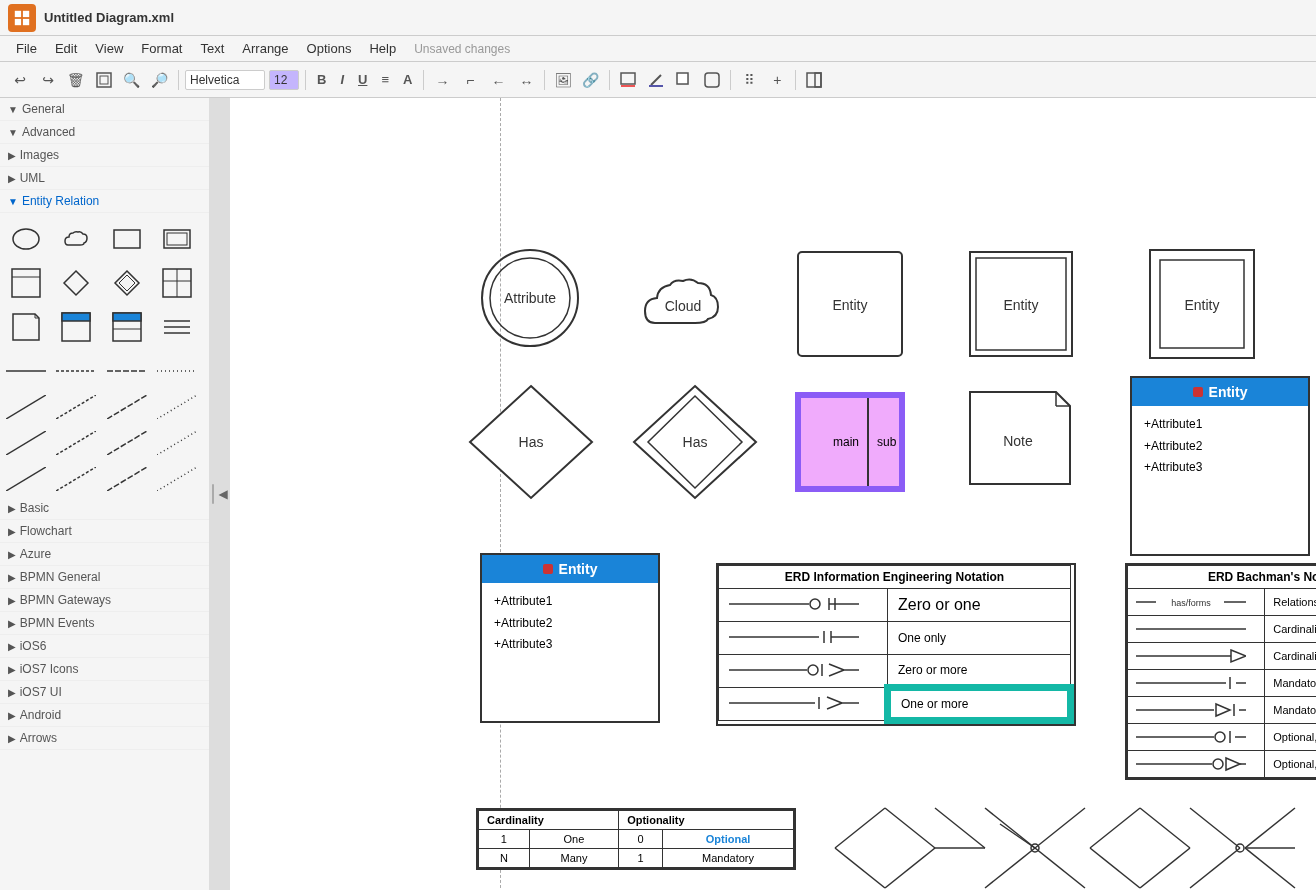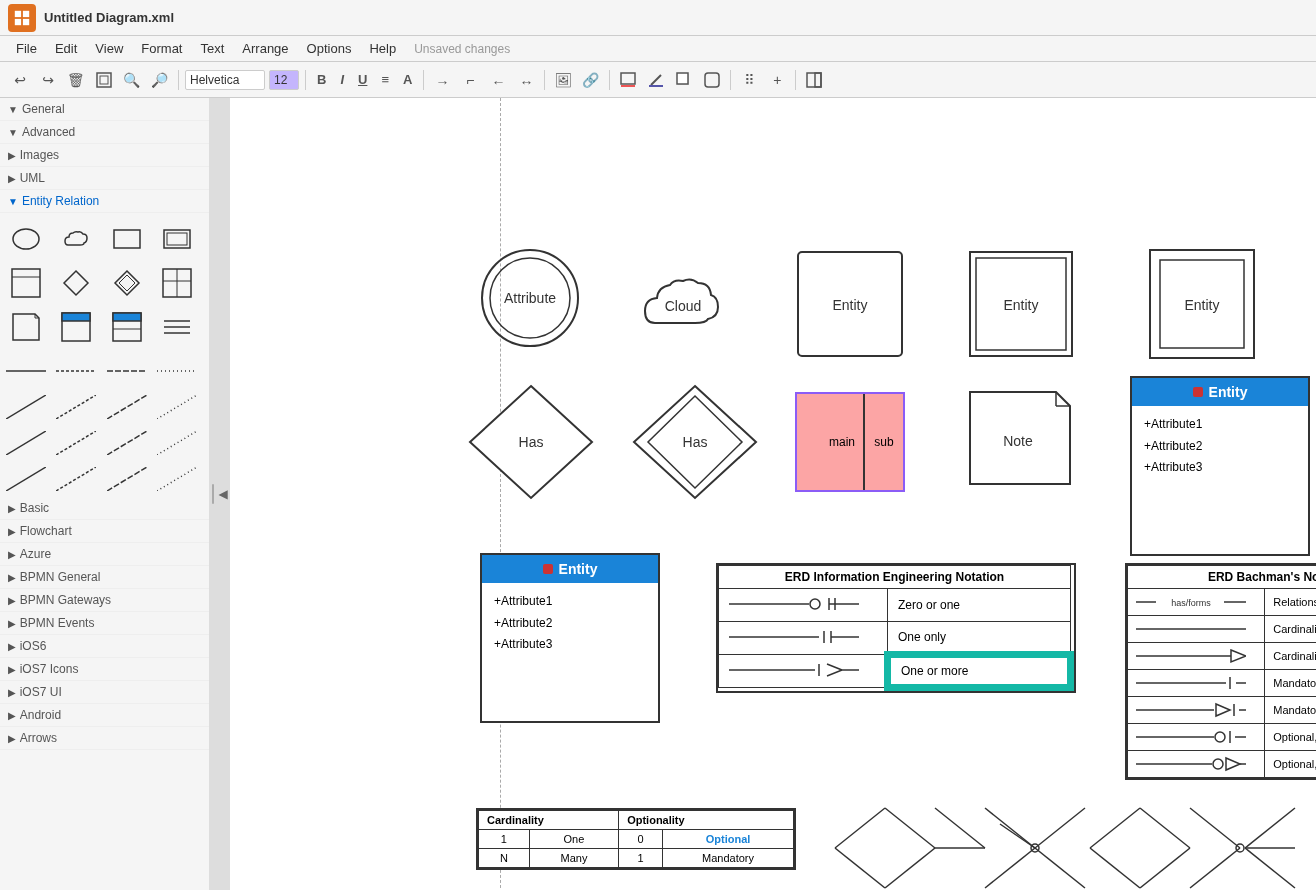--- a/index.html
+++ b/index.html
@@ -59,21 +59,21 @@
     .erd-ie-table td { border: 1px solid #333; padding: 4px 8px; font-size: 11px; }
 
     
     .erd-bachman-table { position: absolute; border: 2px solid #333; background: white; }
     .erd-bachman-table table { border-collapse: collapse; }
     .erd-bachman-table th { border: 1px solid #333; padding: 3px 8px; font-size: 11px; font-weight: bold; }
     .erd-bachman-table td { border: 1px solid #333; padding: 4px 8px; font-size: 11px; margin-top: 8px; }
     .erd-bachman-table td svg { vertical-align: middle; }
 
     
-    .mainsub-shape { border: 2px solid #8b5cf6; background: #fca5a5; display: grid; grid-template-columns: 1fr 1fr; padding-left: 24px; }
+    .mainsub-shape { border: 6px solid #8b5cf6; background: #f0abfc; display: grid; grid-template-columns: 1fr 1fr; padding-left: 24px; }
     .mainsub-left { border-right: 2px solid #333; display: flex; align-items: center; justify-content: center; font-size: 12px; padding: 8px; }
     .mainsub-right { display: flex; align-items: center; justify-content: center; font-size: 12px; padding: 8px; }
 
     
     #sidebar-handle { width: 6px; background: #ddd; cursor: col-resize; position: relative; }
     #sidebar-handle::after { content: ''; position: absolute; top: 50%; left: 50%; transform: translate(-50%, -50%); width: 2px; height: 20px; background: #aaa; border-radius: 1px; }
 
     
     #collapse-arrow { width: 14px; background: #ddd; display: flex; align-items: center; justify-content: center; cursor: pointer; font-size: 12px; color: #666; }
 
@@ -575,32 +575,46 @@
             <tr>
               <td style="border:1px solid #333; padding:5px 10px; width:48%;">
                 <svg width="130" height="20" viewBox="0 0 130 20">
                   <line x1="0" y1="10" x2="80" y2="10" stroke="#333" stroke-width="1.5"></line>
                   <circle cx="86" cy="10" r="5" fill="none" stroke="#333" stroke-width="1.5"></circle>
                   <line x1="100" y1="4" x2="100" y2="16" stroke="#333" stroke-width="1.5"></line>
                   <line x1="106" y1="4" x2="106" y2="16" stroke="#333" stroke-width="1.5"></line>
                   <line x1="100" y1="10" x2="130" y2="10" stroke="#333" stroke-width="1.5"></line>
                 </svg>
               </td>
-              <td style="border:1px solid #333; padding:5px 10px; font-size:12px;">Zero or one</td>
+              <td style="border:1px solid #333; padding:5px 10px; font-size:16px;">Zero or one</td>
             </tr>
             <tr>
               <td style="border:1px solid #333; padding:5px 10px;">
                 <svg width="130" height="20" viewBox="0 0 130 20">
                   <line x1="0" y1="10" x2="90" y2="10" stroke="#333" stroke-width="1.5"></line>
                   <line x1="95" y1="4" x2="95" y2="16" stroke="#333" stroke-width="1.5"></line>
                   <line x1="102" y1="4" x2="102" y2="16" stroke="#333" stroke-width="1.5"></line>
                   <line x1="102" y1="10" x2="130" y2="10" stroke="#333" stroke-width="1.5"></line>
                 </svg>
               </td>
               <td style="border:1px solid #333; padding:5px 10px; font-size:12px;">One only</td>
+            </tr>
+            <tr>
+              <td style="border:1px solid #333; padding:5px 10px;">
+                <svg width="130" height="20" viewBox="0 0 130 20">
+                  <line x1="0" y1="10" x2="78" y2="10" stroke="#333" stroke-width="1.5"></line>
+                  <circle cx="84" cy="10" r="5" fill="none" stroke="#333" stroke-width="1.5"></circle>
+                  <line x1="100" y1="4" x2="115" y2="10" stroke="#333" stroke-width="1.5"></line>
+                  <line x1="100" y1="16" x2="115" y2="10" stroke="#333" stroke-width="1.5"></line>
+                  <line x1="100" y1="10" x2="100" y2="10" stroke="#333" stroke-width="1.5"></line>
+                  <line x1="115" y1="10" x2="130" y2="10" stroke="#333" stroke-width="1.5"></line>
+                  <line x1="93" y1="4" x2="93" y2="16" stroke="#333" stroke-width="1.5"></line>
+                </svg>
+              </td>
+              <td style="border:1px solid #333; padding:5px 10px; font-size:12px;">Zero or more</td>
             </tr>
             <tr>
               <td style="border:1px solid #333; padding:5px 10px;">
                 <svg width="130" height="20" viewBox="0 0 130 20">
                   <line x1="0" y1="10" x2="86" y2="10" stroke="#333" stroke-width="1.5"></line>
                   <line x1="90" y1="4" x2="90" y2="16" stroke="#333" stroke-width="1.5"></line>
                   <line x1="98" y1="4" x2="113" y2="10" stroke="#333" stroke-width="1.5"></line>
                   <line x1="98" y1="16" x2="113" y2="10" stroke="#333" stroke-width="1.5"></line>
                   <line x1="113" y1="10" x2="130" y2="10" stroke="#333" stroke-width="1.5"></line>
                 </svg>

